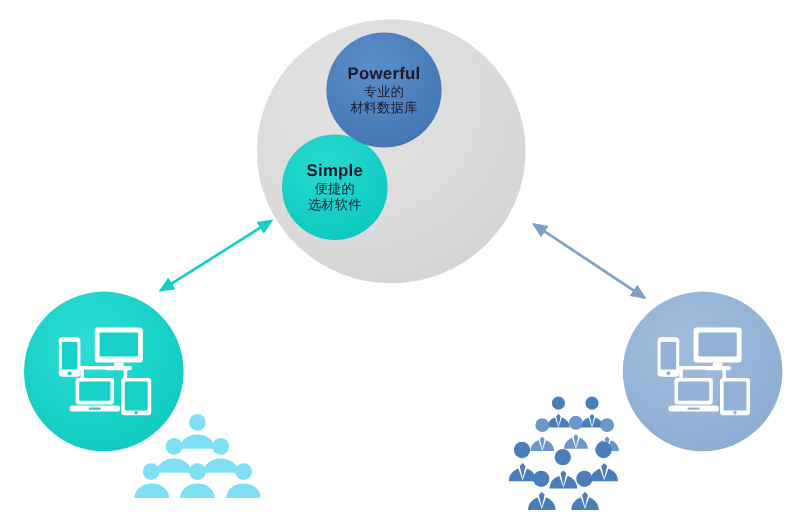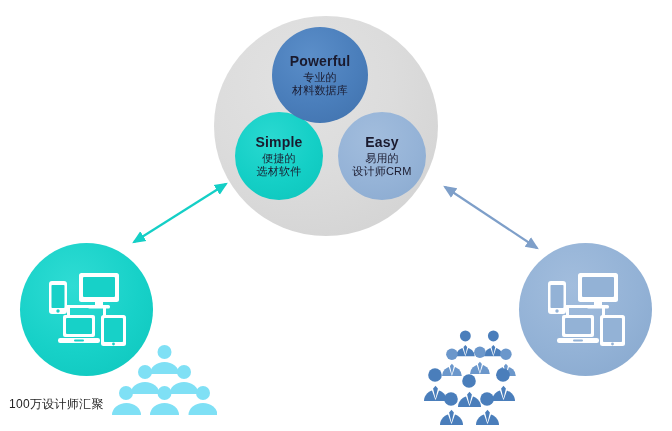--- a/index.html
+++ b/index.html
@@ -145,25 +145,20 @@
     <div class="vc-sub">专业的</div>
     <div class="vc-sub">材料数据库</div>
   </div>
 
   <div class="value-circle circle-simple">
     <div class="vc-title">Simple</div>
     <div class="vc-sub">便捷的</div>
     <div class="vc-sub">选材软件</div>
   </div>
 
-  <div class="value-circle circle-easy">
-    <div class="vc-title">Easy</div>
-    <div class="vc-sub">易用的</div>
-    <div class="vc-sub">设计师CRM</div>
-  </div>
 
   <div class="device-circle left">
     <svg class="device-icon" width="92" height="78" viewBox="0 0 92 78">
       <g fill="#ffffff">
 
         <rect x="26" y="34" width="3" height="18"></rect>
         <rect x="26" y="34" width="40" height="3"></rect>
         <rect x="62" y="34" width="3" height="14"></rect>
 
         <rect x="38" y="2" width="40" height="29" rx="2.5"></rect>
@@ -316,15 +311,14 @@
         <g transform="translate(58,62)">
           <circle cx="11" cy="7" r="6.8" fill="#4A7EBB"></circle>
           <path d="M0,33 a11.5,11 0 0 1 23,0 z" fill="#4A7EBB"></path>
           <path d="M11.5,15 l5,3.2 -5,14 -5,-14 z" fill="#ffffff"></path>
           <path d="M11.5,17.8 l2.4,2.6 -2.4,10.4 -2.4,-10.4 z" fill="#4A7EBB"></path>
         </g>
       </g>
     </svg>
   </div>
 
-  <div class="caption left">100万设计师汇聚</div>
 
 </div>
 
 </body></html>

